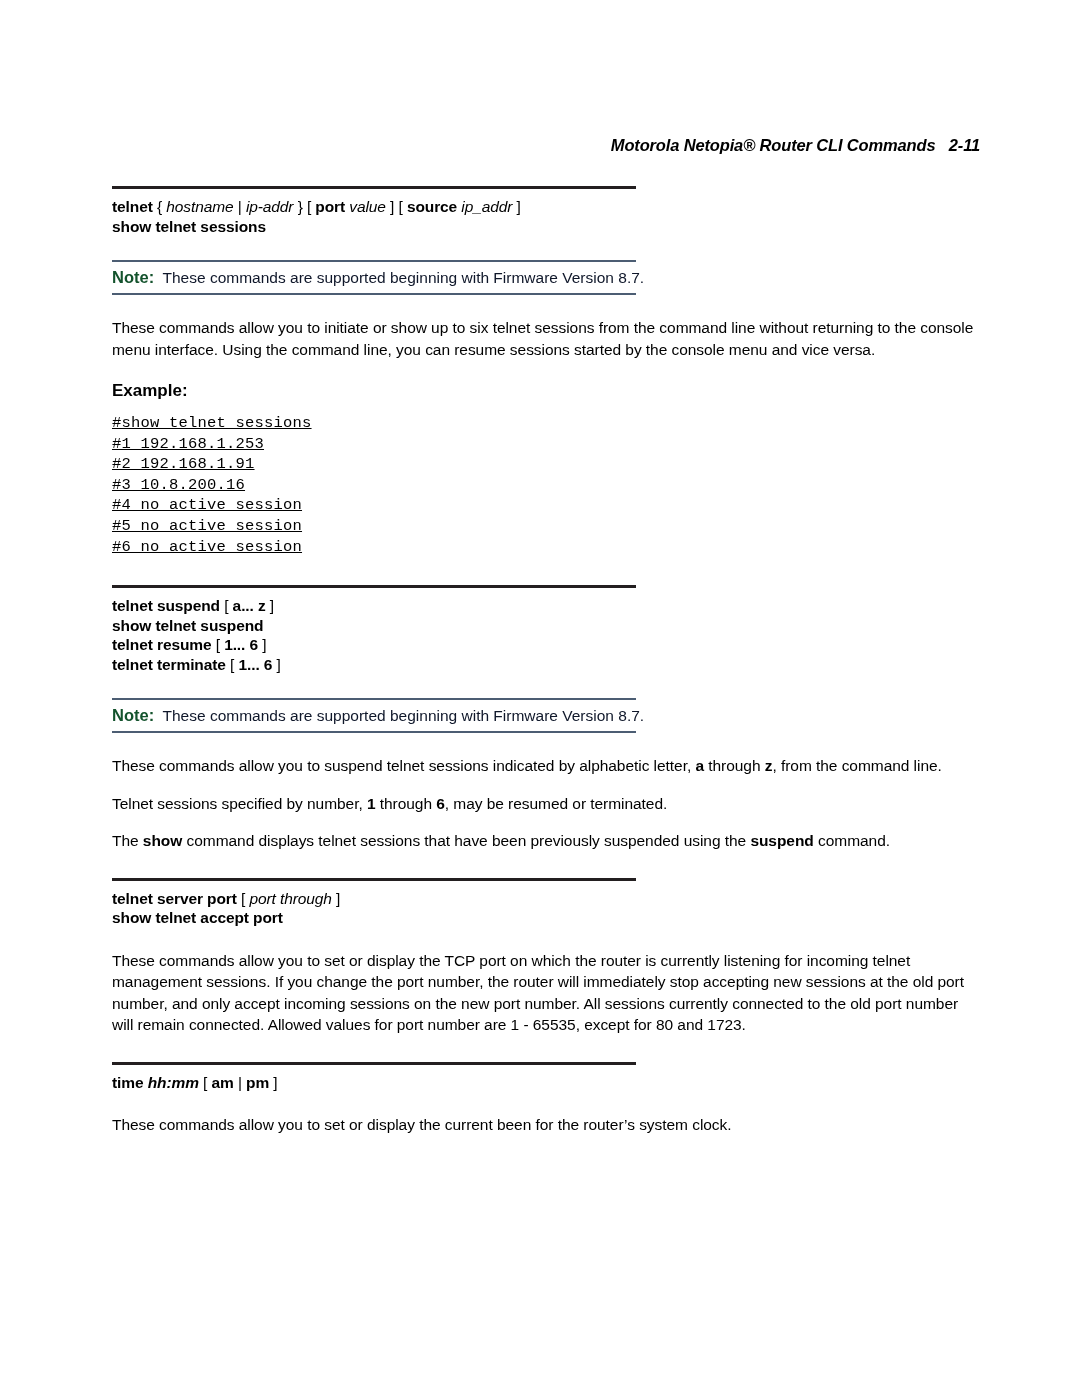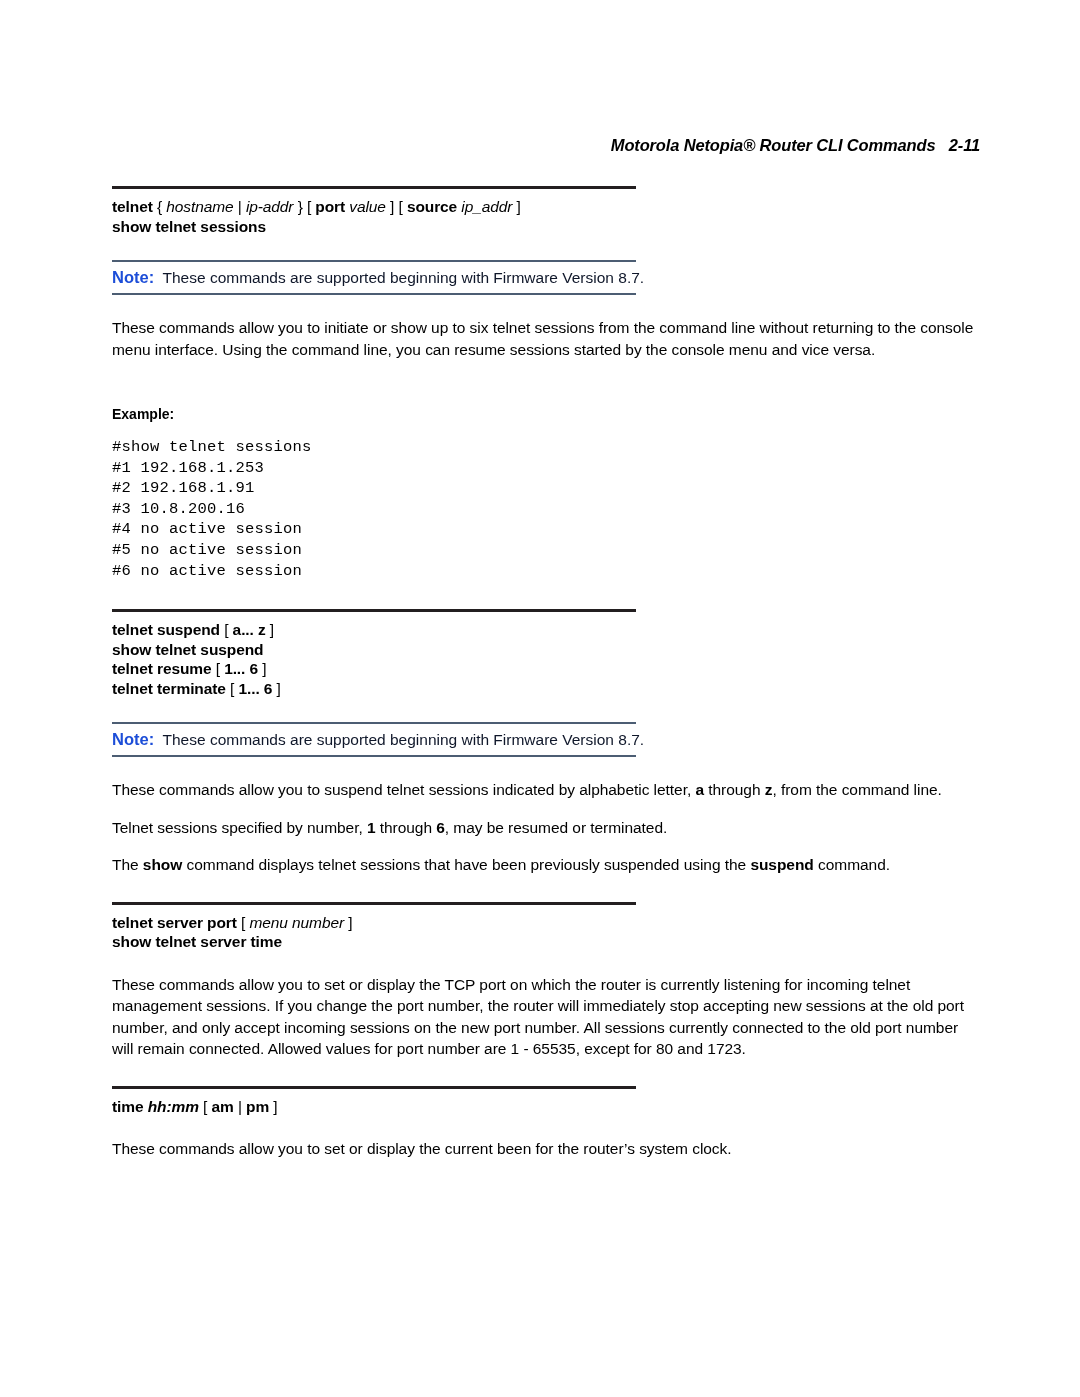--- a/index.html
+++ b/index.html
@@ -73,54 +73,54 @@
     padding: 5px 0 5px 0;
     border-top: 2px solid #4c5d73;
     border-bottom: 2px solid #4c5d73;
   }
   .note-inner {
     white-space: nowrap;
     font-size: 15.5px;
     line-height: 20px;
   }
   .note-label {
-    color: #1d4ed8;
+    color: #14532d;
     font-weight: bold;
     font-size: 16.5px;
   }
   .note-text {
     color: #0f172a;
     font-size: 15.5px;
   }
 
   
   p.body {
     margin: 0;
     font-size: 15.5px;
     line-height: 21.5px;
     letter-spacing: -0.05px;
     text-align: left;
   }
   p.body b { font-weight: bold; }
 
   
   .example-head {
-    font-size: 14px;
+    font-size: 17px;
     font-weight: bold;
     line-height: 21px;
-    margin-top: 24px;
   }
   pre.code {
     margin: 0;
     padding: 0;
     font-family: "Liberation Mono", "DejaVu Sans Mono", monospace;
     font-size: 15.5px;
     line-height: 20.6px;
     letter-spacing: 0.2px;
     white-space: pre;
+    text-decoration: underline;
   }
   .sp-12 { height: 12px; }
   .sp-16 { height: 16px; }
   .sp-20 { height: 20px; }
   .sp-22 { height: 22px; }
   .sp-24 { height: 24px; }
   .sp-26 { height: 26px; }
   .sp-28 { height: 28px; }
   .indent-code { padding-left: 23px; }
 </style>
@@ -197,22 +197,22 @@
 
     <div class="sp-16"></div>
 
     <p class="body"><span>The </span><b>show</b><span> command displays telnet sessions that have been previously suspended using the </span><b>suspend</b><span> command.</span></p>
 
     <div class="sp-26"></div>
 
     <div class="cmd-block">
       <div class="cmd-rule"></div>
       <div class="cmd-lines">
-          <div class="cmd-line"><span class="lit">telnet server port </span><span class="punct">[ </span><span class="var">menu number</span><span class="punct"> ]</span></div>
-          <div class="cmd-line"><span class="lit">show telnet server time</span></div>
+          <div class="cmd-line"><span class="lit">telnet server port </span><span class="punct">[ </span><span class="var">port through</span><span class="punct"> ]</span></div>
+          <div class="cmd-line"><span class="lit">show telnet accept port</span></div>
         </div>
     </div>
 
     <div class="sp-22"></div>
 
     <p class="body">These commands allow you to set or display the TCP port on which the router is currently listening for incoming telnet management sessions. If you change the port number, the router will immediately stop accepting new sessions at the old port number, and only accept incoming sessions on the new port number.  All sessions currently connected to the old port number will remain connected.  Allowed values for port number are 1 - 65535, except for 80 and 1723.</p>
 
     <div class="sp-26"></div>
 
     <div class="cmd-block">

